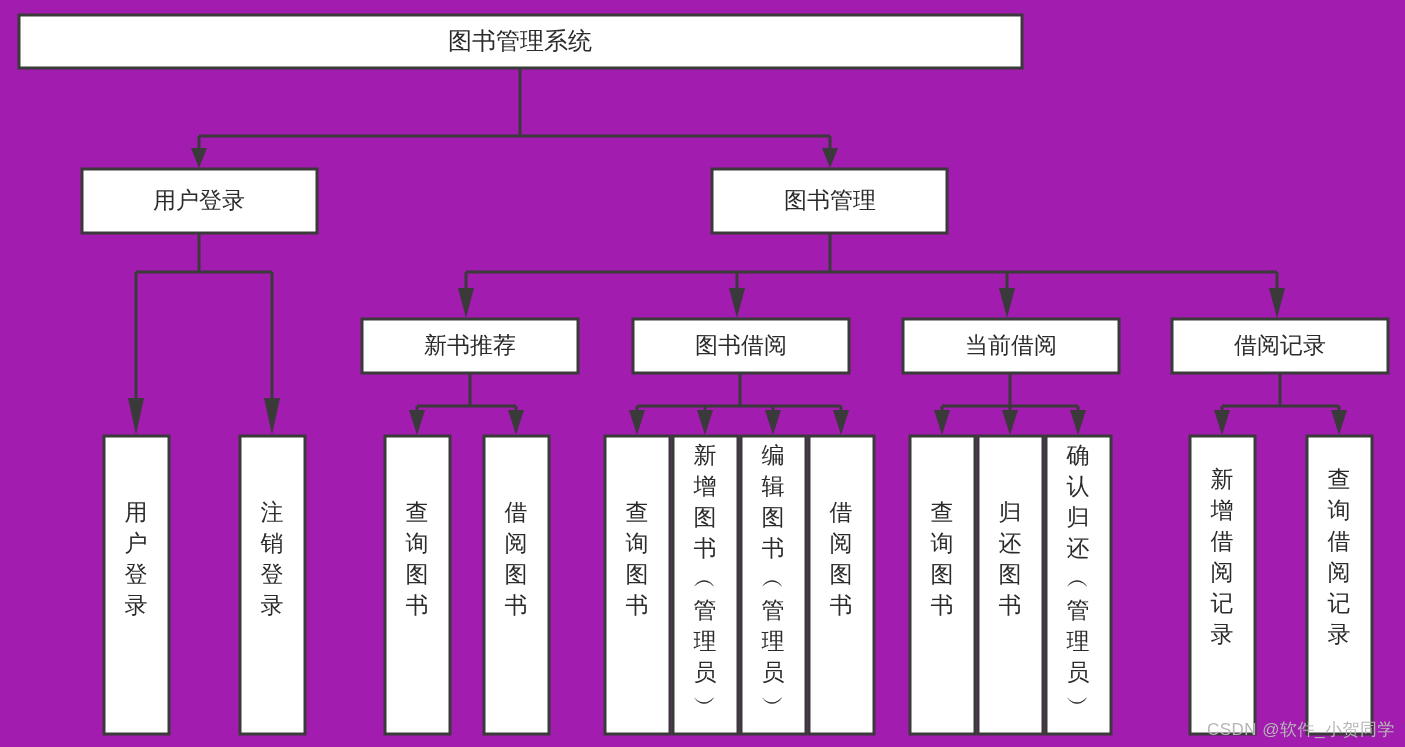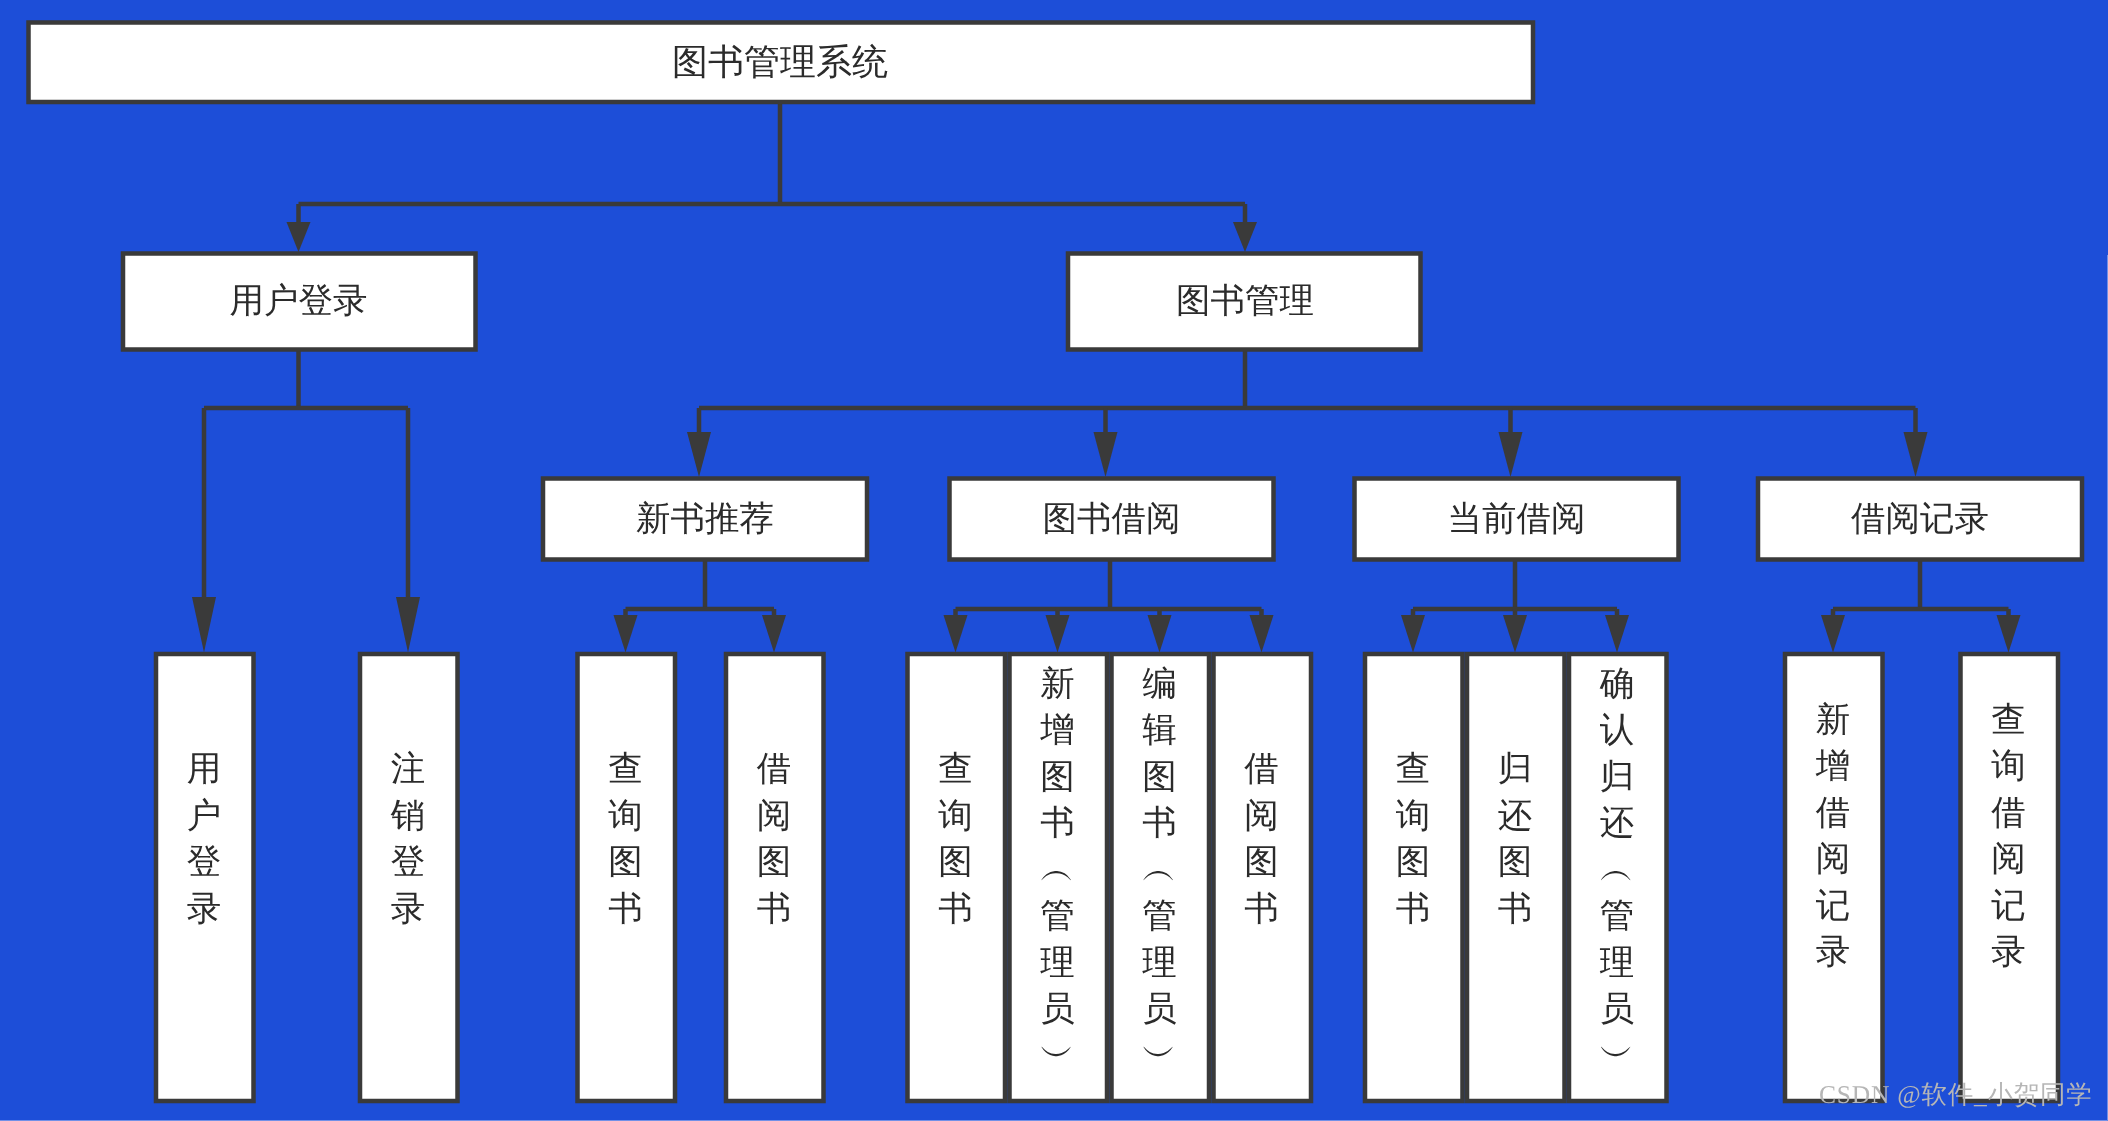--- a/index.html
+++ b/index.html
@@ -10,21 +10,21 @@
   body {
     width: 1405px;
     height: 747px;
     font-family: "Liberation Sans", "DejaVu Sans", sans-serif;
     overflow: hidden;
   }
   #stage {
     position: relative;
     width: 1405px;
     height: 747px;
-    background: #1d4ed8;
+    background: #a21caf;
   }
   #tree {
     position: absolute;
     left: 0;
     top: 0;
     width: 1405px;
     height: 747px;
   }
   .node-box {
     fill: #ffffff;
@@ -56,21 +56,21 @@
   .arrow-head {
     fill: #3a3a3a;
     stroke: none;
   }
   .watermark {
     position: absolute;
     right: 10px;
     bottom: 6px;
     color: #b6b6b6;
     font-size: 17px;
-    font-family: Liberation Serif, serif;
+    font-family: Liberation Sans, sans-serif;
     letter-spacing: 0.5px;
     white-space: nowrap;
     user-select: none;
   }
 </style>
 </head>
 <body>
 
 <div id="stage">
 

